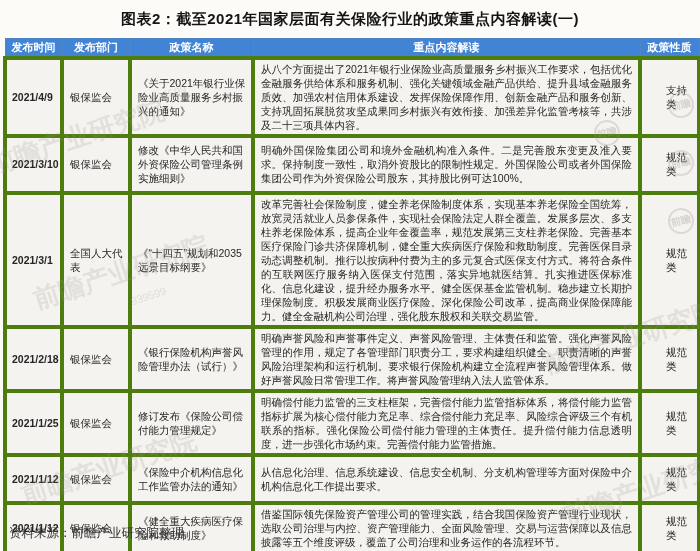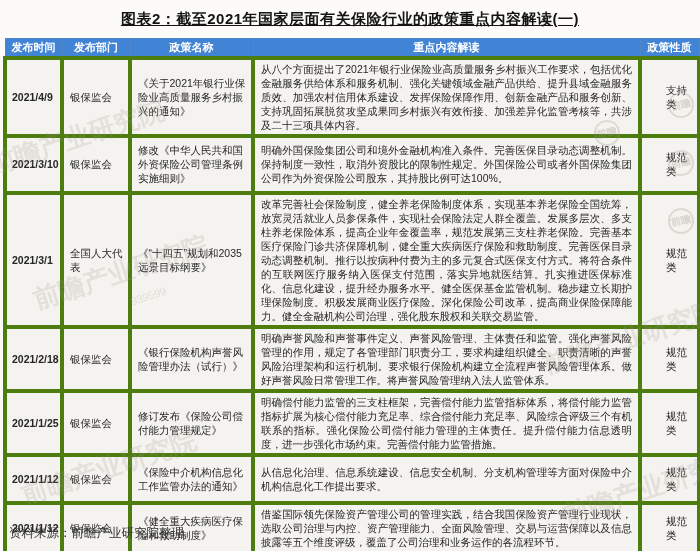--- a/index.html
+++ b/index.html
@@ -6,21 +6,21 @@
   html,body { margin:0; padding:0; }
   body {
     width:700px; height:551px;
     background:#fcfbf8;
     font-family:"Liberation Sans","DejaVu Sans",sans-serif;
     position:relative; overflow:hidden;
   }
   .page-title {
     text-align:center;
     font-size:15px; font-weight:bold; color:#141414;
-    padding-top:10px; letter-spacing:0.5px;text-decoration:underline;
+    padding-top:10px; letter-spacing:0.5px;
   }
   table.policy-table {
     border-collapse:collapse; table-layout:fixed;
     width:694px; margin:9px 0 0 3px;
     position:relative; z-index:2;
   }
   th {
     background:#4183d4; color:#ffffff;
     font-size:11px; font-weight:bold;
     height:19px; padding:0 2px;
@@ -94,21 +94,21 @@
     <td class="c-dept">银保监会</td>
     <td class="c-policy">《关于2021年银行业保险业高质量服务乡村振兴的通知》</td>
     <td class="c-content">从八个方面提出了2021年银行业保险业高质量服务乡村振兴工作要求，包括优化金融服务供给体系和服务机制、强化关键领域金融产品供给、提升县域金融服务质效、加强农村信用体系建设、发挥保险保障作用、创新金融产品和服务创新、支持巩固拓展脱贫攻坚成果同乡村振兴有效衔接、加强差异化监管考核等，共涉及二十三项具体内容。</td>
     <td class="c-nature">支持类</td>
   </tr>
 
   <tr style="height: 57px;">
     <td class="c-date">2021/3/10</td>
     <td class="c-dept">银保监会</td>
     <td class="c-policy">修改《中华人民共和国外资保险公司管理条例实施细则》</td>
-    <td class="c-content">明确外国保险集团公司和境外金融机构准入条件。完善医保目录动态调整机制。保持制度一致性，取消外资股比的限制性规定。外国保险公司或者外国保险集团公司作为外资保险公司股东，其持股比例可达100%。</td>
+    <td class="c-content">明确外国保险集团公司和境外金融机构准入条件。二是完善股东变更及准入要求。保持制度一致性，取消外资股比的限制性规定。外国保险公司或者外国保险集团公司作为外资保险公司股东，其持股比例可达100%。</td>
     <td class="c-nature">规范类</td>
   </tr>
 
   <tr style="height: 108px;">
     <td class="c-date">2021/3/1</td>
     <td class="c-dept">全国人大代表</td>
     <td class="c-policy">《“十四五”规划和2035远景目标纲要》</td>
     <td class="c-content">改革完善社会保险制度，健全养老保险制度体系，实现基本养老保险全国统筹，放宽灵活就业人员参保条件，实现社会保险法定人群全覆盖。发展多层次、多支柱养老保险体系，提高企业年金覆盖率，规范发展第三支柱养老保险。完善基本医疗保险门诊共济保障机制，健全重大疾病医疗保险和救助制度。完善医保目录动态调整机制。推行以按病种付费为主的多元复合式医保支付方式。将符合条件的互联网医疗服务纳入医保支付范围，落实异地就医结算。扎实推进医保标准化、信息化建设，提升经办服务水平。健全医保基金监管机制。稳步建立长期护理保险制度。积极发展商业医疗保险。深化保险公司改革，提高商业保险保障能力。健全金融机构公司治理，强化股东股权和关联交易监管。</td>
     <td class="c-nature">规范类</td>
   </tr>

